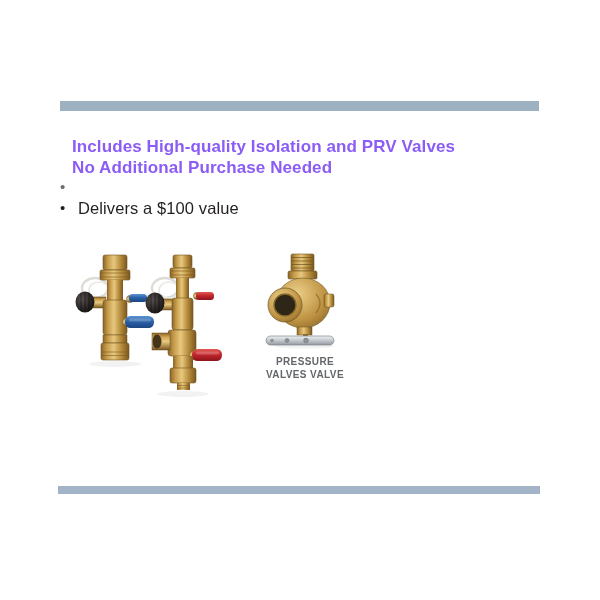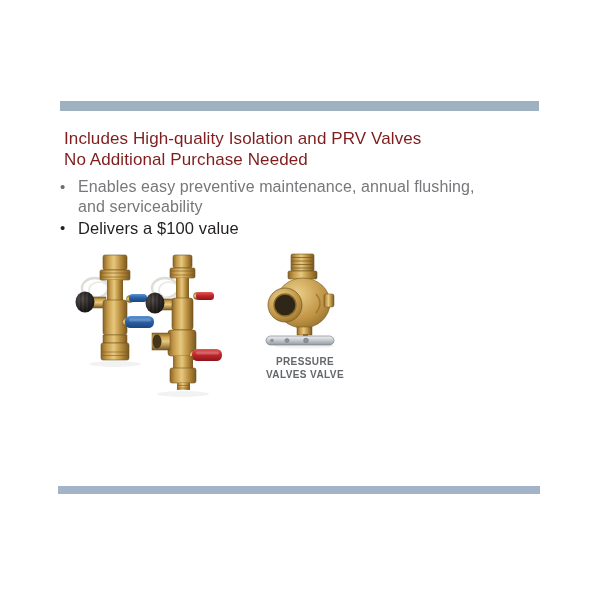--- a/index.html
+++ b/index.html
@@ -5,22 +5,22 @@
   html,body{margin:0;padding:0;background:#ffffff;}
   body{width:600px;height:600px;position:relative;overflow:hidden;
        font-family:"Liberation Sans","DejaVu Sans",sans-serif;
        -webkit-font-smoothing:antialiased;}
   .slide{position:absolute;inset:0;background:#ffffff;}
 
   .accent-bar{position:absolute;background:#9db1c1;}
   .accent-bar.top{left:60px;top:101px;width:479px;height:10px;}
   .accent-bar.bottom{left:58px;top:486px;width:482px;height:8px;background:#a3b4c9;}
 
-  .page-title{position:absolute;left:60px;top:124px;width:500px;margin:4px;
-    font-size:17px;font-weight:400;color:#7f1d1d;line-height:21px;
+  .page-title{position:absolute;left:60px;top:124px;width:500px;margin:12px;
+    font-size:17px;font-weight:700;color:#8b5cf6;line-height:21px;
     white-space:pre-line;letter-spacing:0.1px;}
 
   .bullet-list{position:absolute;left:60px;top:177px;width:500px;
     margin:0;padding:0;list-style:none;}
   .bullet-item{display:flex;align-items:flex-start;margin:0 0 1px 0;}
   .bullet-marker{width:18px;flex:0 0 18px;color:#6d6e71;font-size:15px;
     line-height:20px;padding-top:0px;}
   .bullet-text{font-size:16px;line-height:20px;color:#77787b;
     white-space:pre-line;letter-spacing:0.1px;}
   .bullet-item.bold .bullet-marker{color:#231f20;}
@@ -42,22 +42,20 @@
 <div class="slide">
 
   <div class="accent-bar top"></div>
 
   <h1 class="page-title">Includes High-quality Isolation and PRV Valves
 No Additional Purchase Needed</h1>
 
   <ul class="bullet-list">
     <li class="bullet-item">
       <span class="bullet-marker">•</span>
-      <span class="bullet-text">Enables easy preventive maintenance, annual flushing,
-and serviceability</span>
     </li>
     <li class="bullet-item bold">
       <span class="bullet-marker">•</span>
       <span class="bullet-text">Delivers a $100 value</span>
     </li>
   </ul>
 
   <svg id="iso-svg" class="figure-svg" width="160" height="150" viewBox="0 0 160 150">
     <defs>
       <linearGradient id="ib-v" x1="0" y1="0" x2="1" y2="0">

